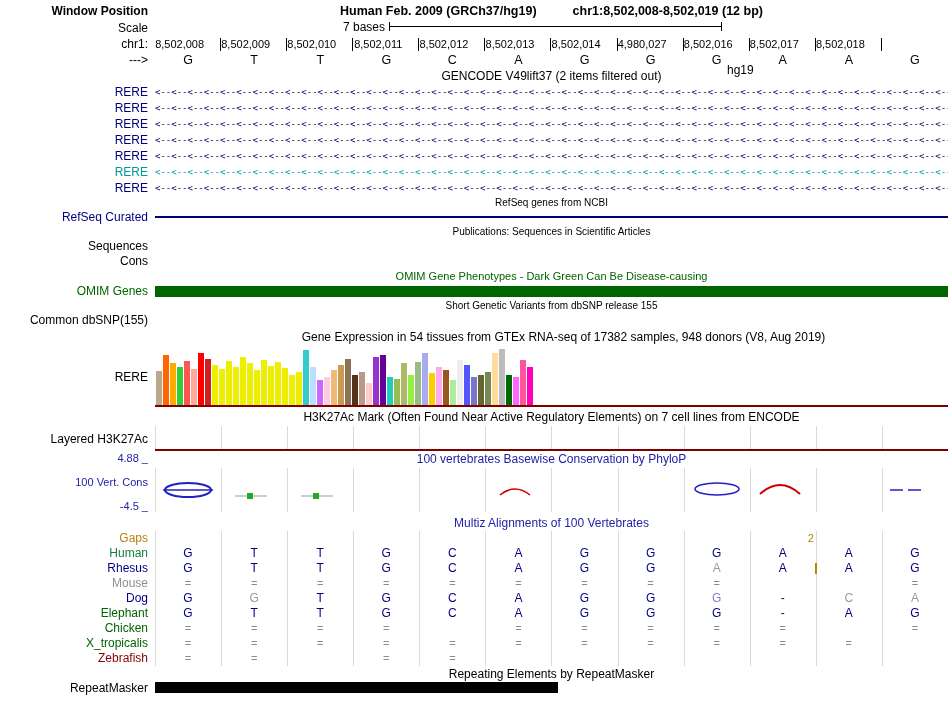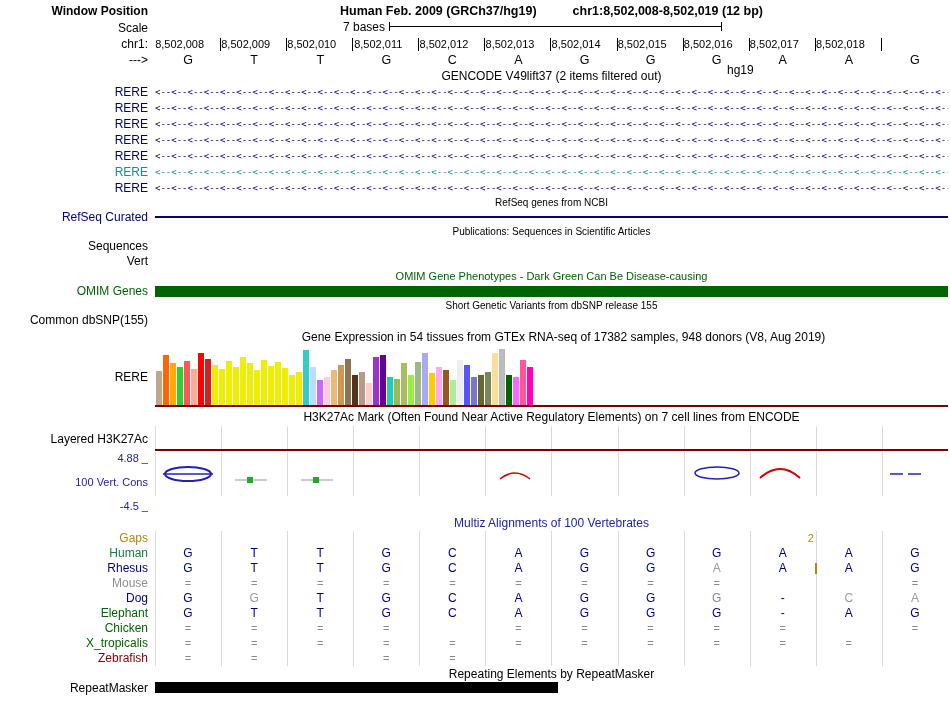--- a/index.html
+++ b/index.html
@@ -93,21 +93,21 @@
   <div class="lbl">chr1:</div>
   <div class="trk">
     <div id="ruler-positions">
         <div class="pos-cell">8,502,008</div>
         <div class="pos-cell">8,502,009</div>
         <div class="pos-cell">8,502,010</div>
         <div class="pos-cell">8,502,011</div>
         <div class="pos-cell">8,502,012</div>
         <div class="pos-cell">8,502,013</div>
         <div class="pos-cell">8,502,014</div>
-        <div class="pos-cell">8,502,015</div>
+        <div class="pos-cell">4,980,027</div>
         <div class="pos-cell">8,502,016</div>
         <div class="pos-cell">8,502,017</div>
         <div class="pos-cell">8,502,018</div>
         <div class="pos-spacer"></div>
       </div>
   </div>
 </div>
 
 <div class="row" id="bases-row">
   <div class="lbl">---&gt;</div>
@@ -197,21 +197,21 @@
   <div class="lbl"></div>
   <div class="trk">
       <div class="track-title small-title">Publications: Sequences in Scientific Articles</div>
     </div>
 </div>
 <div class="row h15">
   <div class="lbl">Sequences</div>
   <div class="trk"></div>
 </div>
 <div class="row h15">
-  <div class="lbl">Vert</div>
+  <div class="lbl">Cons</div>
   <div class="trk"></div>
 </div>
 
 <div class="row h16">
   <div class="lbl"></div>
   <div class="trk">
       <div class="track-title small-title t-green" style="font-size:11px;">OMIM Gene Phenotypes - Dark Green Can Be Disease-causing</div>
     </div>
 </div>
 <div class="row h14">
@@ -311,20 +311,21 @@
   <div class="trk h3k-track grid-cols"></div>
 </div>
 
 <div class="row" id="cons-row">
   <div class="lbl cons-lbls">
     <div>4.88 _</div>
     <div>100 Vert. Cons</div>
     <div>-4.5 _</div>
   </div>
   <div class="trk">
+    <div class="track-title t-blue" style="height:16px;">100 vertebrates Basewise Conservation by PhyloP</div>
     <div class="cons-plot grid-cols">
       <svg width="793" height="44" viewBox="0 0 793 44">
         <line x1="8" y1="22" x2="58" y2="22" stroke="#2020C0" stroke-width="1.5"></line>
         <ellipse cx="33" cy="22" rx="23" ry="7" fill="none" stroke="#2020C0" stroke-width="2"></ellipse>
         <line x1="80" y1="28" x2="112" y2="28" stroke="#999999" stroke-width="1"></line>
         <rect x="92" y="25" width="6" height="6" fill="#22AA22"></rect>
         <line x1="146" y1="28" x2="178" y2="28" stroke="#999999" stroke-width="1"></line>
         <rect x="158" y="25" width="6" height="6" fill="#22AA22"></rect>
         <path d="M345,27 Q360,15 375,27" fill="none" stroke="#CC0000" stroke-width="1.5"></path>
         <ellipse cx="562" cy="21" rx="22" ry="6" fill="none" stroke="#2020C0" stroke-width="1.5"></ellipse>

